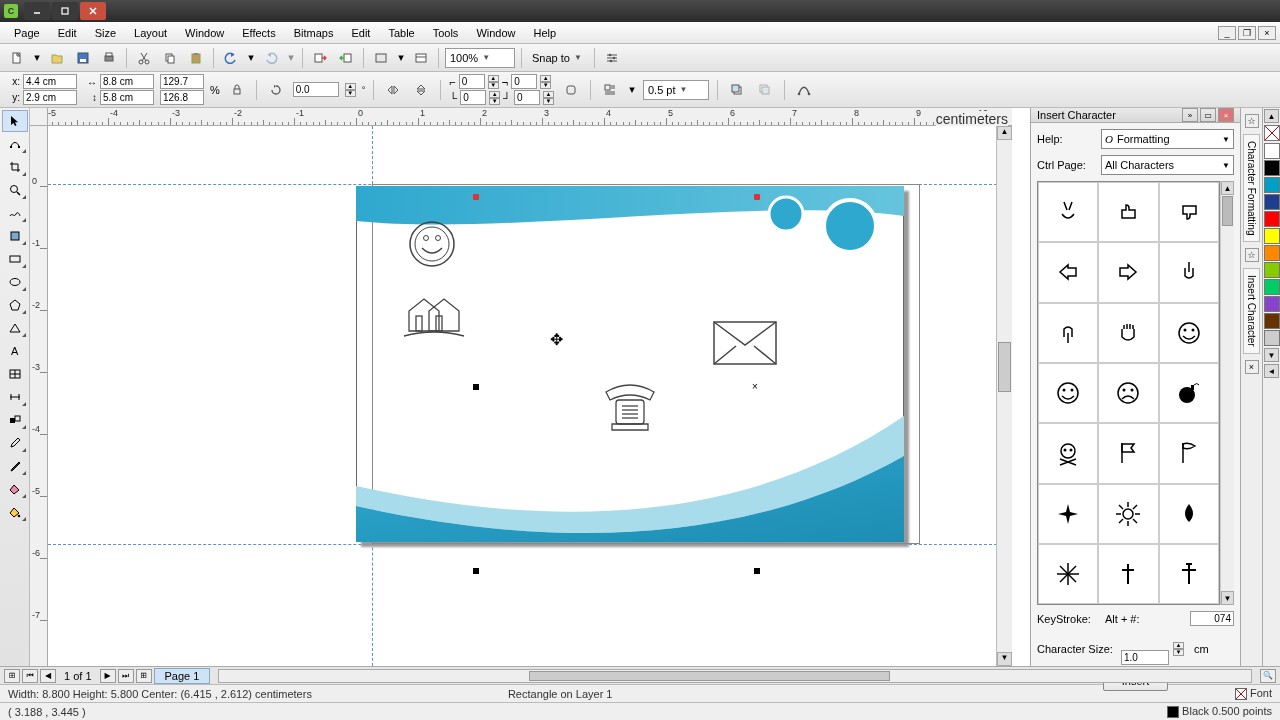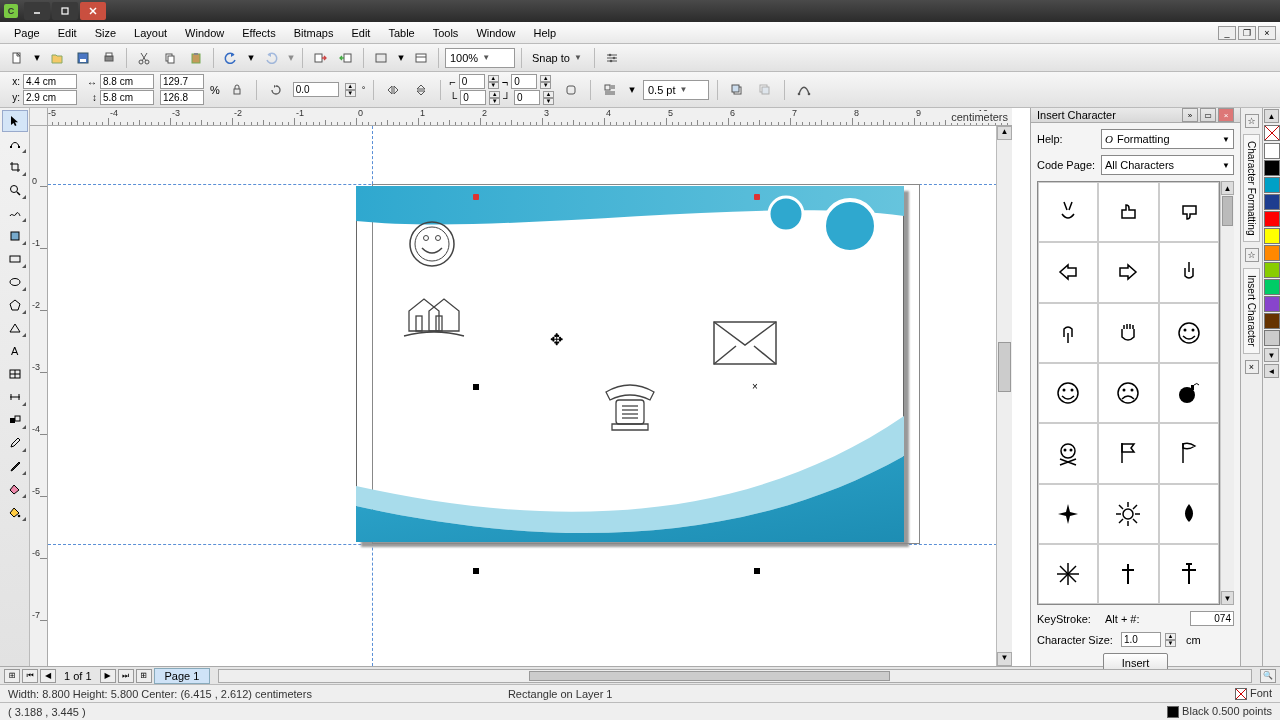--- a/index.html
+++ b/index.html
@@ -42,21 +42,21 @@
 .workspace { display:flex; height: calc(720px - 22px - 22px - 28px - 36px - 18px - 18px - 18px); }
 .toolbox { width: 30px; background: linear-gradient(#f2f2f2,#e2e2e2); border-right:1px solid #bbb; display:flex; flex-direction:column; padding:2px 0; gap:1px;}
 .tool { width:26px; height:22px; margin:0 auto; display:flex;align-items:center;justify-content:center; border:1px solid transparent; cursor:pointer; position:relative;}
 .tool.active { background:#d4e5f7; border-color:#9ac;}
 .tool .fly { position:absolute; right:1px; bottom:1px; width:0;height:0;border-left:4px solid transparent;border-bottom:4px solid #555;}
 
 .canvas-area { flex:1; position:relative; background:#fff; overflow:hidden;}
 .ruler-h { position:absolute; top:0; left:18px; right:18px; height:18px; background:#f0f0f0; border-bottom:1px solid #aaa; overflow:hidden;}
 .ruler-v { position:absolute; top:18px; left:0; width:18px; bottom:0; background:#f0f0f0; border-right:1px solid #aaa; overflow:hidden;}
 .ruler-corner { position:absolute; top:0;left:0;width:18px;height:18px;background:#f0f0f0;border-right:1px solid #aaa;border-bottom:1px solid #aaa;}
-.ruler-unit { position:absolute; top:3px; right:22px; font-size:11px; color:#333; background:#f0f0f0;}
+.ruler-unit { position:absolute; top:3px; right:22px; font-size:14px; color:#333; background:#f0f0f0;}
 .drawing { position:absolute; top:18px; left:18px; right:18px; bottom:0; background:#fff;}
 .page-shadow { position:absolute; background:#999; filter:blur(1px);}
 .page { position:absolute; background:#fff; border:1px solid #666;}
 
 
 .docker { width: 210px; background:#f4f4f4; border-left:1px solid #aaa; display:flex; flex-direction:column;}
 .docker-title { height:20px; background:linear-gradient(#eaeaea,#d8d8d8); border-bottom:1px solid #aaa; display:flex; align-items:center; padding:0 6px; font-size:11px;}
 .docker-title .dtbtn { width:16px;height:14px;border:1px solid #999;margin-left:2px;display:flex;align-items:center;justify-content:center;font-size:8px;cursor:pointer;}
 .docker-title .dtbtn.close { background:#d77; color:#fff;}
 .docker-body { padding:6px; display:flex; flex-direction:column; gap:6px; flex:1;}
@@ -797,21 +797,21 @@
     <div class="docker-body">
       <div class="drow">
         <span class="dlbl">Help:</span>
         <div class="dcombo" style="display:flex;align-items:center;gap:4px">
             <i style="font-family:serif">O</i>
             <span>Formatting</span>
             <span style="margin-left:auto;font-size:8px">▼</span>
           </div>
       </div>
       <div class="drow">
-        <span class="dlbl">Code Page:</span>
+        <span class="dlbl">Ctrl Page:</span>
         <div class="dcombo" style="display:flex;align-items:center">
             <span>All Characters</span>
             <span style="margin-left:auto;font-size:8px">▼</span>
           </div>
       </div>
       <div style="display:flex;flex:1;min-height:0">
         <div class="char-grid" id="charGrid" style="flex:1">
             <div class="char-cell">
               <svg width="28" height="28" viewBox="0 0 28 28">
                 <path d="M10 4 l3 8 M18 4 l-3 8 M8 16 q6 8 12 0" fill="none" stroke="#000" stroke-width="1.5"></path>
@@ -962,21 +962,21 @@
             <div class="sbtn">▼</div>
         </div>
       </div>
       <div class="drow">
         <span class="dlbl" style="width:64px">KeyStroke:</span>
         <span>Alt  +  #:</span>
         <input class="mini-input" style="width: 44px; text-align: right; margin-left: auto;" value="074">
       </div>
       <div class="drow">
         <span class="dlbl" style="width:80px">Character Size:</span>
-        <input class="mini-input" style="width: 40px;" value="1.0">
+        <input class="mini-input" style="width: 48px; margin-top: 18px;" value="1.0">
         <div class="spin">
             <div>▲</div>
             <div>▼</div>
           </div>
         <span style="margin-left:6px">cm</span>
       </div>
       <button class="insert-btn">Insert</button>
     </div>
   </div>
 

